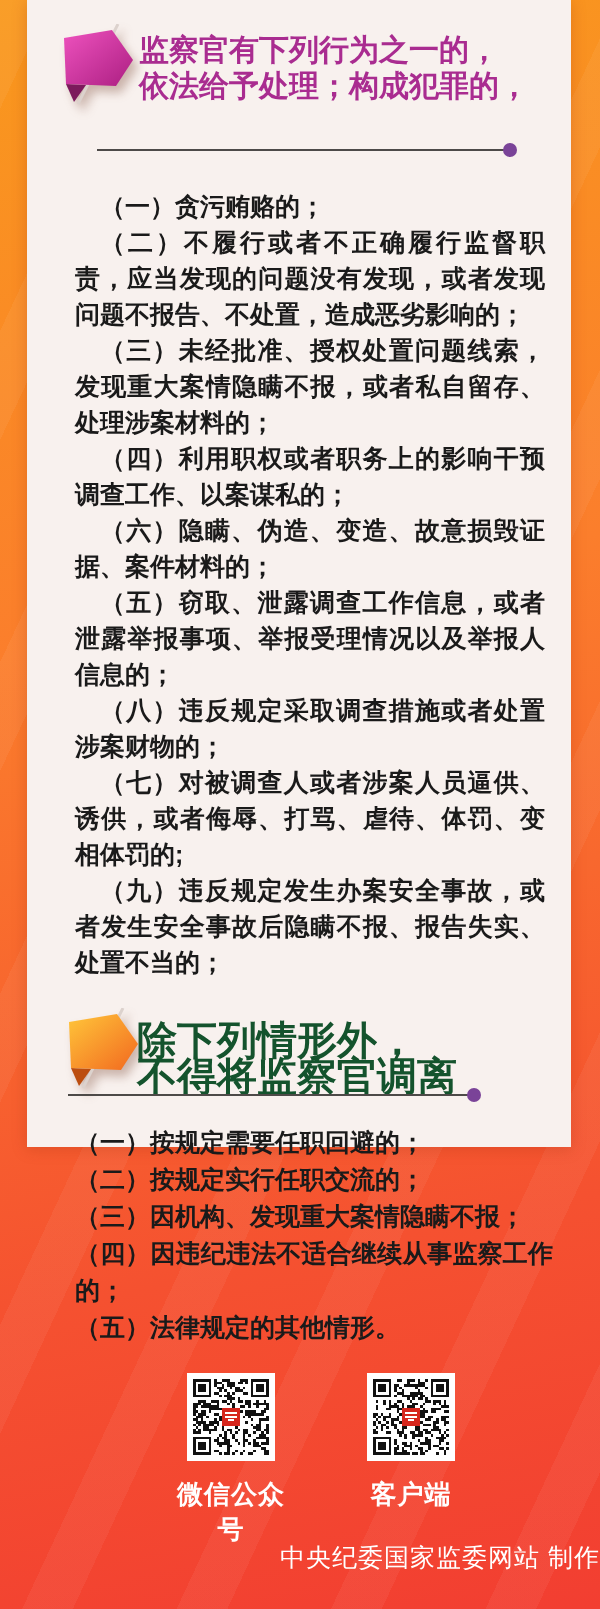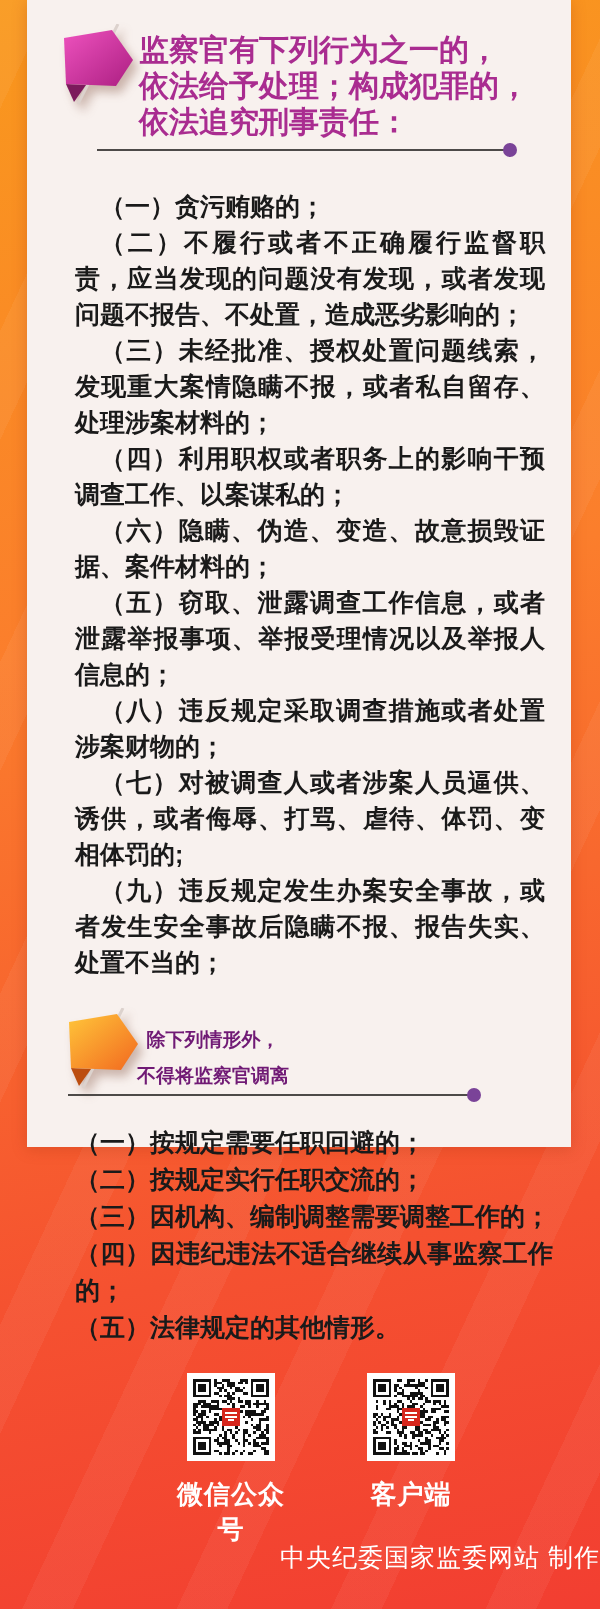--- a/index.html
+++ b/index.html
@@ -14,21 +14,21 @@
   }
   .card{
     position:absolute;left:27px;top:0;width:544px;height:1147px;z-index:1;
     background:#F8F1EE;box-shadow:0 2px 14px rgba(150,40,10,0.25);
   }
   .ribbon{position:absolute;filter:drop-shadow(5px 7px 5px rgba(120,70,50,0.35));}
   .ribbon.s1{left:31px;top:24px;}
   .ribbon.s2{left:36px;top:1008px;}
   .sec-title{position:absolute;font-weight:bold;letter-spacing:0;}
   .sec-title.s1{left:112px;top:32px;font-size:30px;line-height:36px;color:#A92C90;}
-  .sec-title.s2{left:110px;top:1022px;font-size:19px;line-height:36px;color:#701a75;text-align:center;}
+  .sec-title.s2{left:110px;top:1022px;font-size:40px;line-height:36px;color:#14532d;}
   .divider{position:absolute;height:2px;background:#4D4A48;}
   .divider.d1{left:70px;top:149px;width:412px;}
   .divider.d2{left:41px;top:1094px;width:405px;}
   .divider .dot{position:absolute;right:-8px;top:-6px;width:14px;height:14px;border-radius:50%;background:#7A4398;}
   .clause-list{position:absolute;left:48px;width:470px;}
   .clause-list.l1{top:188px;}
   .clause-list.l2{top:1124px;width:478px;}
   .clause-list p{
     margin:0;font-size:25px;line-height:36px;font-weight:700;color:#1A1A1A;
     text-align:justify;word-break:break-all;
@@ -60,21 +60,20 @@
         </linearGradient>
       </defs>
       <line x1="60" y1="0" x2="20" y2="80" stroke="#DCD2CD" stroke-width="3"></line>
       <polygon points="8,60 28,61 16,78" fill="#7C1A5C"></polygon>
       <polygon points="6,14 54,6 75,36 58,62 8,60" fill="url(#gm)"></polygon>
     </svg>
   </div>
   <div class="sec-title s1">
     <div>监察官有下列行为之一的，</div>
     <div>依法给予处理；构成犯罪的，</div>
-    <div>依法追究刑事责任：</div>
   </div>
   <div class="divider d1">
     <span class="dot"></span>
   </div>
   <div class="clause-list l1">
     <p>（一）贪污贿赂的；</p>
     <p>（二）不履行或者不正确履行监督职责，应当发现的问题没有发现，或者发现问题不报告、不处置，造成恶劣影响的；</p>
     <p>（三）未经批准、授权处置问题线索，发现重大案情隐瞒不报，或者私自留存、处理涉案材料的；</p>
     <p>（四）利用职权或者职务上的影响干预调查工作、以案谋私的；</p>
     <p>（六）隐瞒、伪造、变造、故意损毁证据、案件材料的；</p>
@@ -100,21 +99,21 @@
   <div class="sec-title s2">
     <div>除下列情形外，</div>
     <div>不得将监察官调离</div>
   </div>
   <div class="divider d2">
     <span class="dot"></span>
   </div>
   <div class="clause-list l2">
     <p>（一）按规定需要任职回避的；</p>
     <p>（二）按规定实行任职交流的；</p>
-    <p>（三）因机构、编制调整需要调整工作的；</p>
+    <p>（三）因机构、发现重大案情隐瞒不报；</p>
     <p>（四）因违纪违法不适合继续从事监察工作的；</p>
     <p>（五）法律规定的其他情形。</p>
   </div>
 </div>
 
 <div class="qr-unit u1">
   <div class="qr-tile">
     <svg viewBox="0 0 29 29" shape-rendering="crispEdges" fill="#111">
       <g class="modules">
           <rect x="8" y="0" width="1" height="1"></rect>

